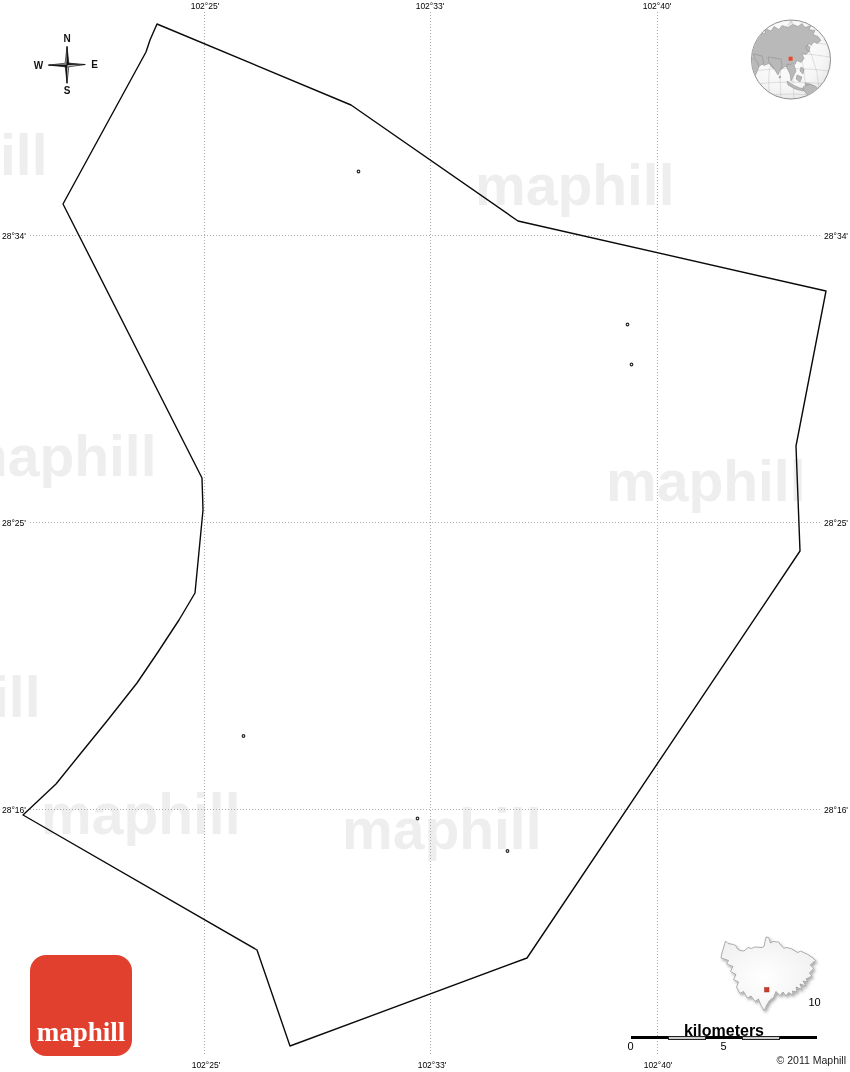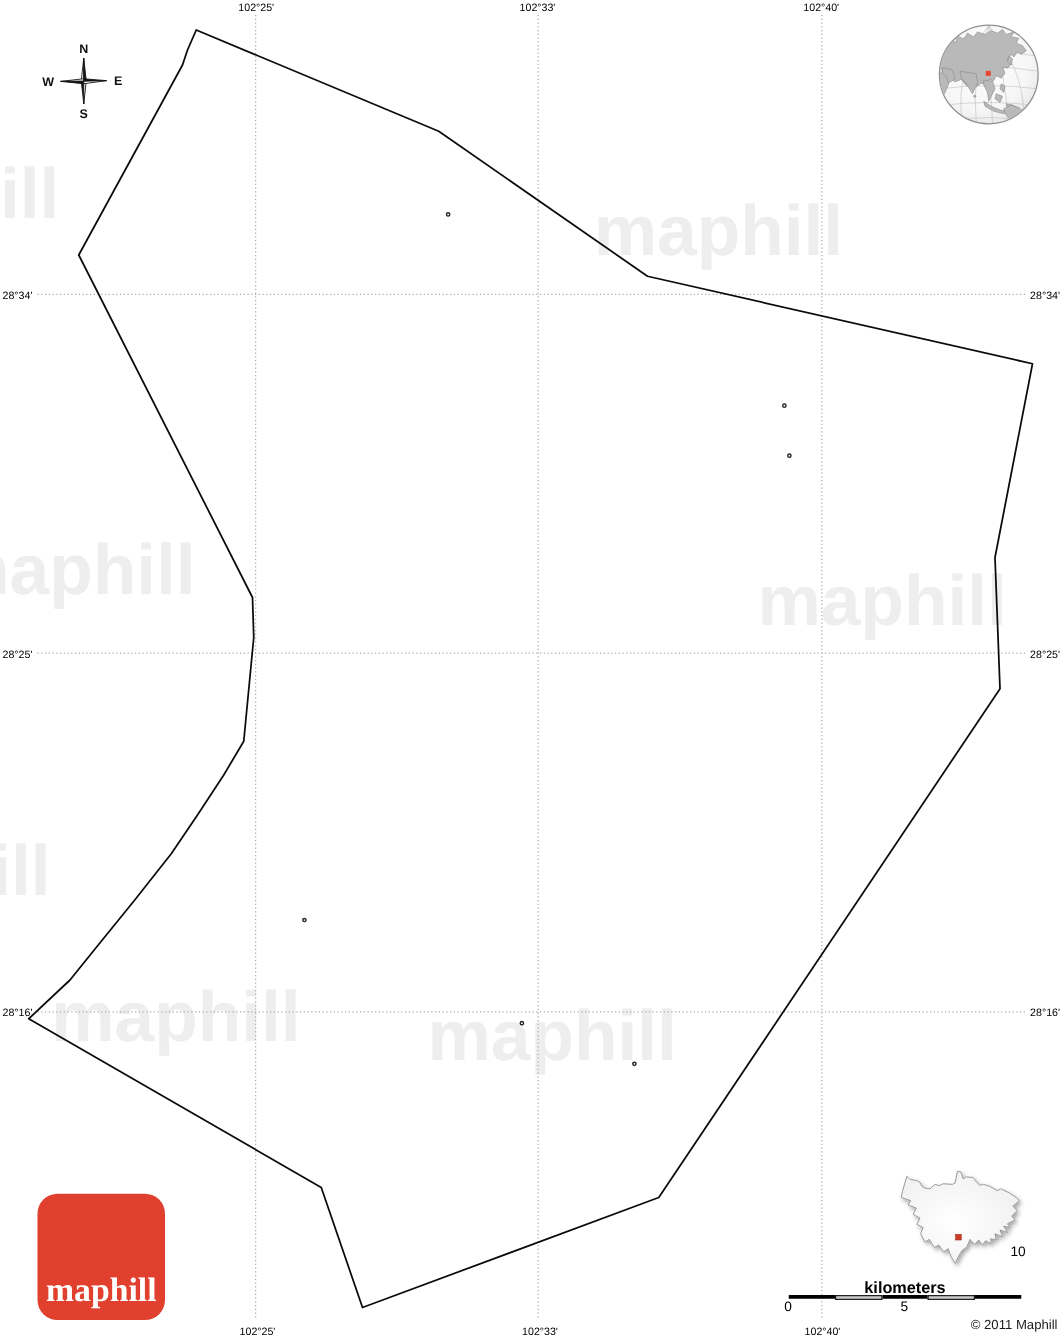--- a/index.html
+++ b/index.html
@@ -168,21 +168,21 @@
     <filter id="sh" x="-20%" y="-20%" width="150%" height="150%">
       <feDropShadow dx="1.6" dy="2" stdDeviation="1.6" flood-color="#000" flood-opacity="0.35"></feDropShadow>
     </filter>
   </defs>
 
   <path id="sich" filter="url(#sh)" fill="url(#prov)" stroke="#9a9a9a" stroke-width="0.8" stroke-linejoin="round" d="M9,28 L10,23 L13.5,11 L16,13.5 L21.5,14.5 L24,16 L25.5,19 L28,20.5 L32,21 L36,17.5 L39.5,18.5 L42.5,17 L50,17.5 L52,16.5 L54,7 L56.8,7.6 L58.5,13 L61,11.5 L66.5,12 L69,15.5 L71.8,18.2 L75,17.5 L79.7,19 L85.9,22.6 L88.5,21 L95.6,24.4 L100.9,27.9 L103.5,30.6 L98.2,35 L101.8,38.5 L97.4,42.9 L100,46 L94,49 L96,52 L91,51 L94,56 L88,54 L90,59.5 L84,57 L85,62 L80.5,61 L81,65 L76.5,62.5 L74,66 L71,62 L67.8,65.5 L64,61.5 L61.5,67.5 L57.5,70.5 L54.5,75.5 L52.3,80.8 L49,75.5 L46.5,69 L43,71.5 L39,66 L35.5,68 L31.5,61.5 L28,63.5 L24.5,57 L26.5,52 L21.5,49.5 L24,44.5 L18.5,41.5 L21,36.5 L14.5,34 L16.5,30.5 Z"></path>
 
   <rect x="52.5" y="57.5" width="4.5" height="4.5" fill="#cc3b28" stroke="#a33322" stroke-width="0.5"></rect>
 </svg>
 
-<div style="position:absolute;left:631px;width:186px;top:1022px;text-align:center;font-weight:bold;font-size:13px;z-index:3;">kilometers</div>
+<div style="position:absolute;left:631px;width:186px;top:1022px;text-align:center;font-weight:bold;font-size:16px;z-index:3;">kilometers</div>
 
 <div style="position:absolute;left:631px;top:1035.6px;width:186px;height:3.8px;background:#000;z-index:3;">
   <div style="position:absolute;left:36.6px;top:0.5px;width:36px;height:1.8px;background:#ccc;border:0.5px solid #222;"></div>
   <div style="position:absolute;left:110.6px;top:0.5px;width:36px;height:1.8px;background:#ccc;border:0.5px solid #222;"></div>
 </div>
 
 <div class="lbl lblc" style="left:630.5px;top:1040px;font-size:11px;">0</div>
 
 <div class="lbl lblc" style="left:723.5px;top:1040px;font-size:11px;">5</div>
 

